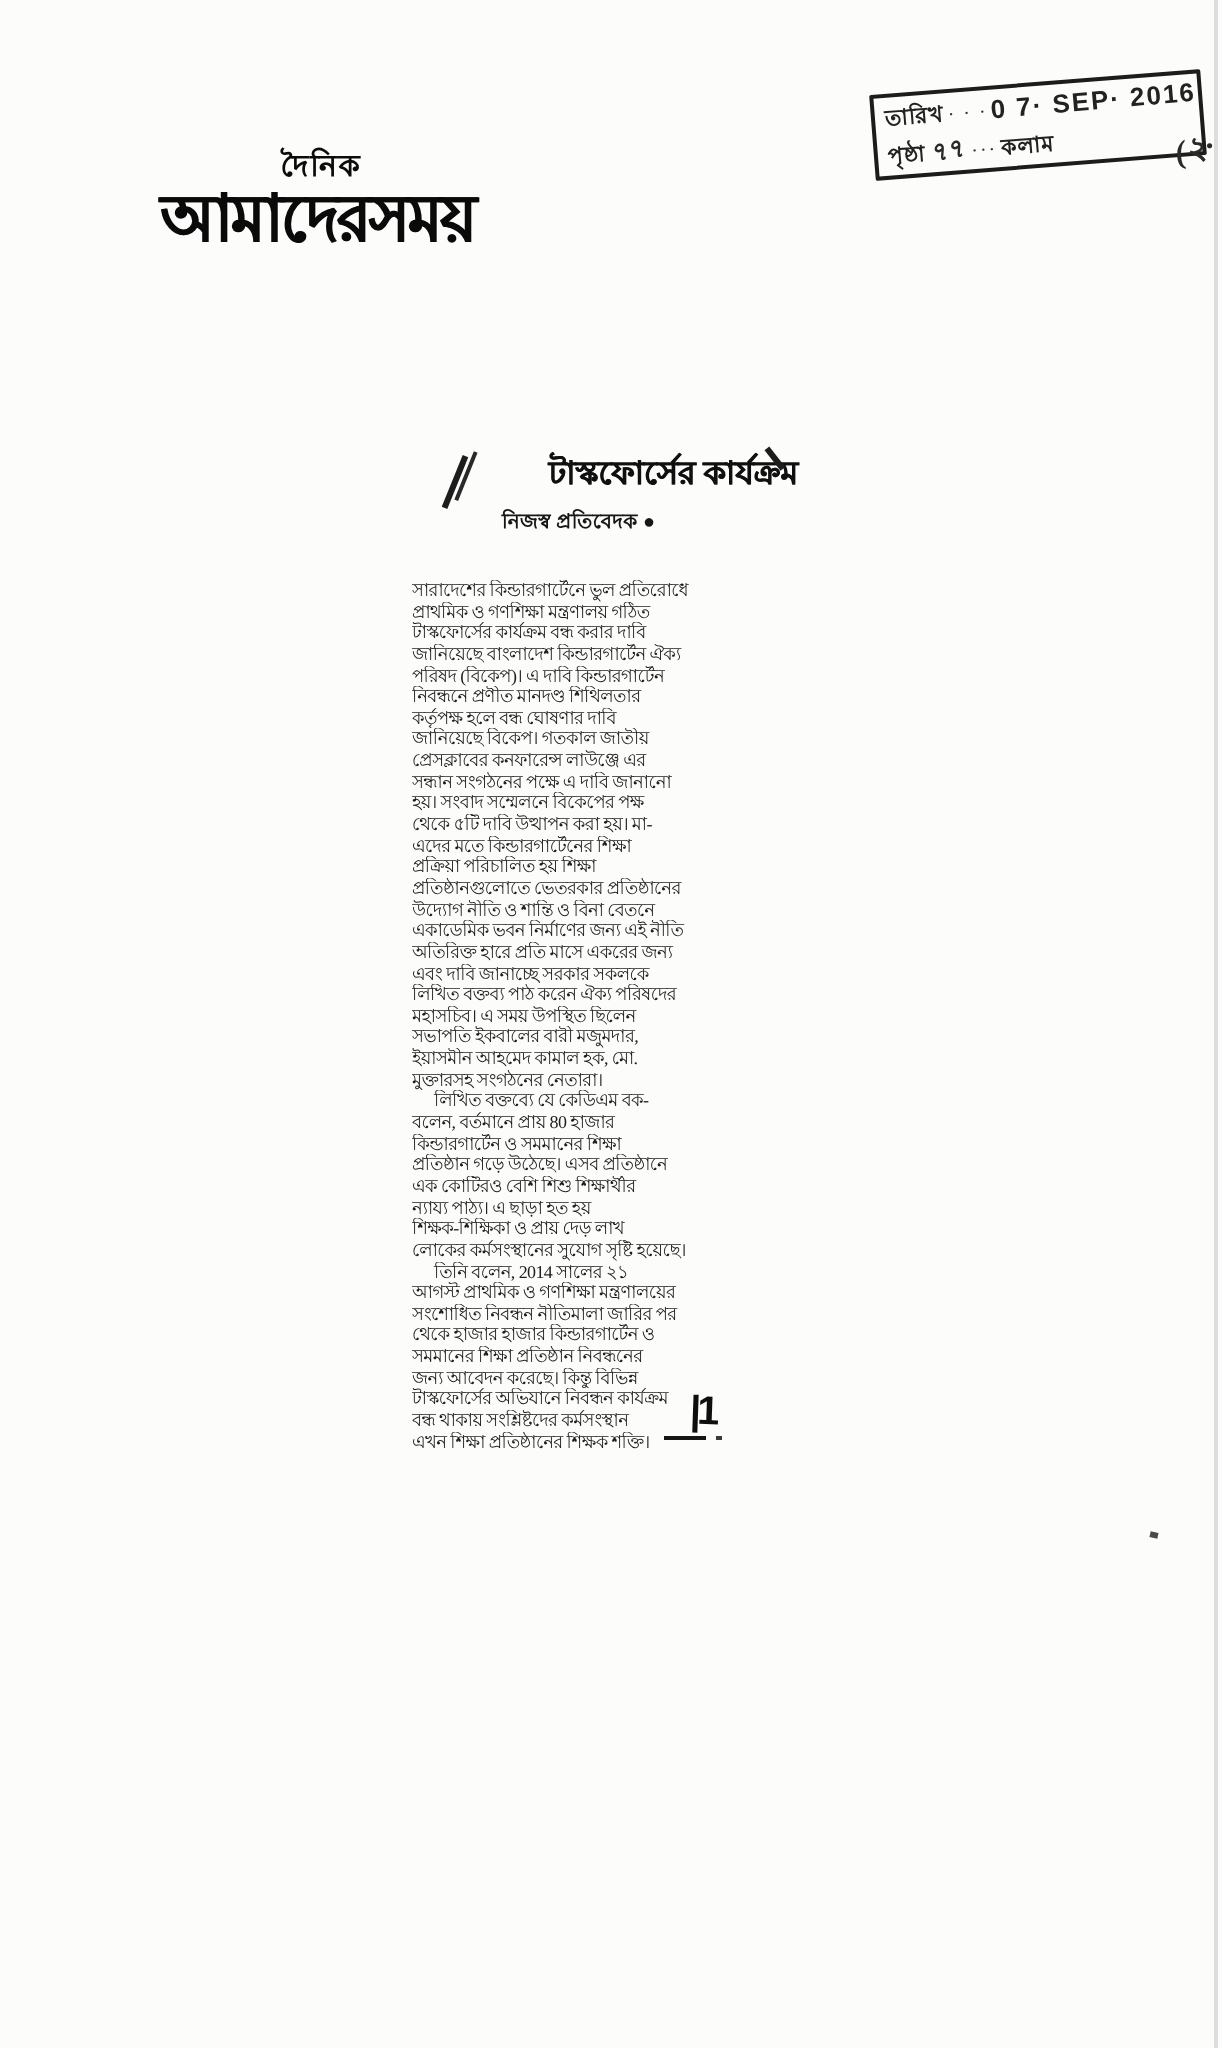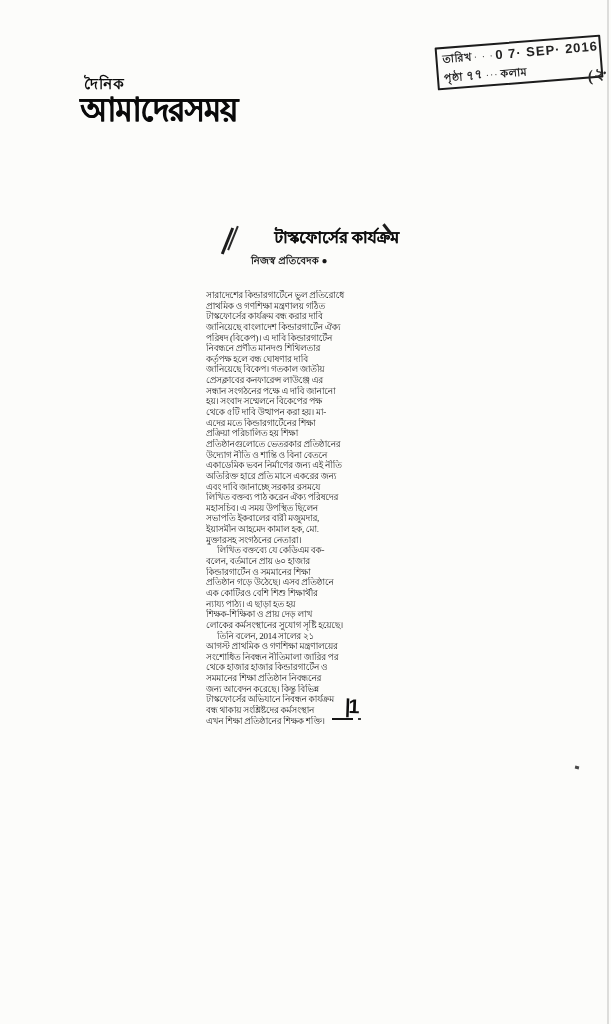--- a/index.html
+++ b/index.html
@@ -20,21 +20,21 @@
     padding:2px 5px 3px 5px;color:#222;
   }
   .stamp-row{display:flex;align-items:baseline;white-space:nowrap;height:17px;}
   .stamp-label{font-size:11px;font-weight:bold;letter-spacing:.5px;}
   .stamp-dots{font-size:10px;letter-spacing:1px;margin:0 2px;color:#333;}
   .stamp-date{font-family:"Liberation Sans",sans-serif;font-size:13px;font-weight:bold;letter-spacing:1px;transform:rotate(-.5deg);}
   .hand{font-style:italic;font-weight:bold;font-size:13px;color:#2a2a2a;margin:0 2px;transform:rotate(-6deg);display:inline-block;}
   .hand-col{position:absolute;right:-6px;bottom:-13px;font-style:italic;font-weight:bold;font-size:16px;color:#2a2a2a;transform:rotate(-8deg);}
   
   .masthead{position:absolute;left:80px;top:77px;line-height:1;}
-  .masthead .daily{font-size:15px;font-weight:bold;letter-spacing:1px;color:#0c0c0c;display:block;margin-left:4px;}
+  .masthead .daily{font-size:15px;font-weight:bold;letter-spacing:1px;color:#0c0c0c;display:block;margin-left:4px;text-align:center;}
   .masthead .logo{
     display:block;font-size:31px;font-weight:900;letter-spacing:-1px;
     color:#0a0a0a;margin-top:2px;transform:scaleY(1.06);
     text-shadow:.6px 0 #0a0a0a;
   }
   
   .article{position:absolute;left:206px;top:227px;width:193px;}
   .headline{position:relative;text-align:right;font-weight:bold;font-size:16px;line-height:21px;color:#101010;text-shadow:.3px 0 #101010;}
   .pen-slash{position:absolute;left:20px;top:0px;width:3px;height:28px;background:#1d1d1d;transform:rotate(22deg);}
   .pen-slash2{position:absolute;left:26px;top:-2px;width:1.5px;height:26px;background:#2a2a2a;transform:rotate(22deg);}
@@ -96,28 +96,28 @@
         <div class="line">প্রেসক্লাবের কনফারেন্স লাউঞ্জে এর</div>
         <div class="line">সন্ধান সংগঠনের পক্ষে এ দাবি জানানো</div>
         <div class="line">হয়। সংবাদ সম্মেলনে বিকেপের পক্ষ</div>
         <div class="line">থেকে ৫টি দাবি উত্থাপন করা হয়। মা-</div>
         <div class="line">এদের মতে কিন্ডারগার্টেনের শিক্ষা</div>
         <div class="line">প্রক্রিয়া পরিচালিত হয় শিক্ষা</div>
         <div class="line">প্রতিষ্ঠানগুলোতে ভেতরকার প্রতিষ্ঠানের</div>
         <div class="line">উদ্যোগ নীতি ও শান্তি ও বিনা বেতনে</div>
         <div class="line">একাডেমিক ভবন নির্মাণের জন্য এই নীতি</div>
         <div class="line">অতিরিক্ত হারে প্রতি মাসে একরের জন্য</div>
-        <div class="line">এবং দাবি জানাচ্ছে সরকার রসমযে</div>
+        <div class="line">এবং দাবি জানাচ্ছে সরকার সকলকে</div>
         <div class="line">লিখিত বক্তব্য পাঠ করেন ঐক্য পরিষদের</div>
         <div class="line">মহাসচিব। এ সময় উপস্থিত ছিলেন</div>
         <div class="line">সভাপতি ইকবালের বারী মজুমদার,</div>
         <div class="line">ইয়াসমীন আহমেদ কামাল হক, মো.</div>
         <div class="line">মুক্তারসহ সংগঠনের নেতারা।</div>
         <div class="line indent">লিখিত বক্তব্যে যে কেডিএম বক-</div>
-        <div class="line">বলেন, বর্তমানে প্রায় ৬০ হাজার</div>
+        <div class="line">বলেন, বর্তমানে প্রায় 80 হাজার</div>
         <div class="line">কিন্ডারগার্টেন ও সমমানের শিক্ষা</div>
         <div class="line">প্রতিষ্ঠান গড়ে উঠেছে। এসব প্রতিষ্ঠানে</div>
         <div class="line">এক কোটিরও বেশি শিশু শিক্ষার্থীর</div>
         <div class="line">ন্যায্য পাঠ্য। এ ছাড়া হত হয়</div>
         <div class="line">শিক্ষক-শিক্ষিকা ও প্রায় দেড় লাখ</div>
         <div class="line">লোকের কর্মসংস্থানের সুযোগ সৃষ্টি হয়েছে।</div>
         <div class="line indent">তিনি বলেন, 2014 সালের ২১</div>
         <div class="line">আগস্ট প্রাথমিক ও গণশিক্ষা মন্ত্রণালয়ের</div>
         <div class="line">সংশোধিত নিবন্ধন নীতিমালা জারির পর</div>
         <div class="line">থেকে হাজার হাজার কিন্ডারগার্টেন ও</div>

